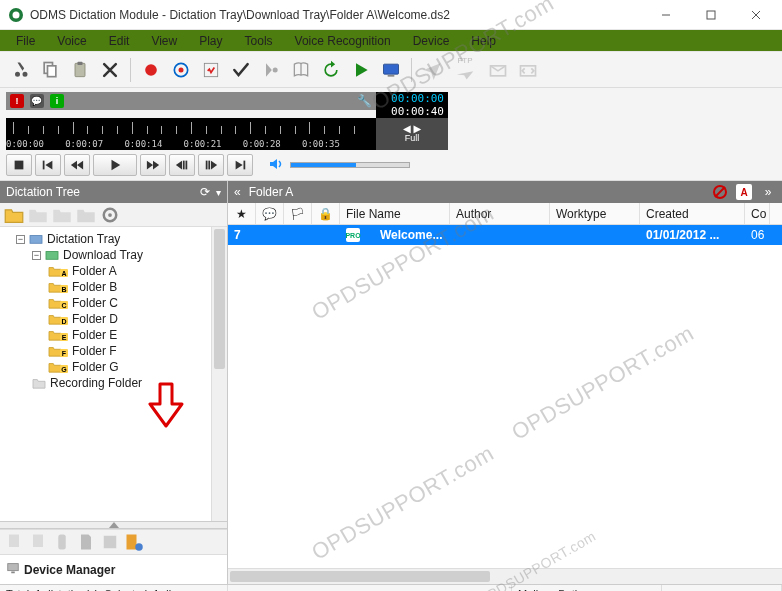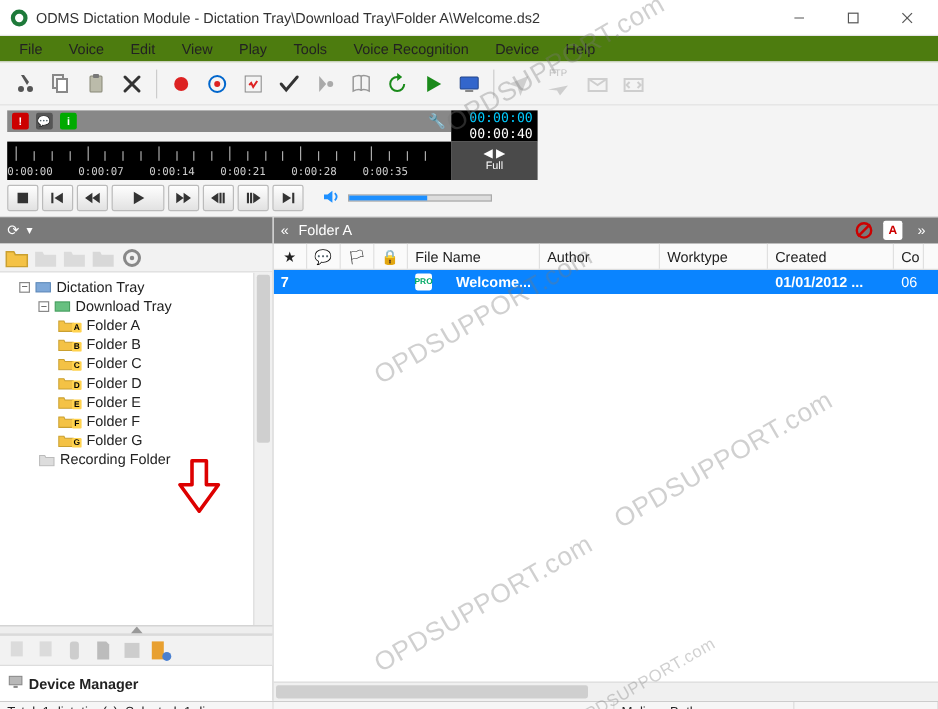--- a/index.html
+++ b/index.html
@@ -363,20 +363,21 @@
           <div class="fill"></div>
         </div>
     </div>
   </div>
 </div>
 
 <div class="workspace">
 
   <div class="leftcol">
     <div class="panel-header">
+      <span class="title">Dictation Tree</span>
       <span style="font-size:12px">⟳</span>
       <span style="font-size:10px">▾</span>
     </div>
     <div class="small-toolbar">
       <span class="small-tb-btn">
           <svg viewBox="0 0 16 14">
             <path d="M1 3h5l1 2h8v8H1z" fill="#f4c245" stroke="#caa030"></path>
           </svg>
         </span>
       <span class="small-tb-btn" style="opacity:.4">

